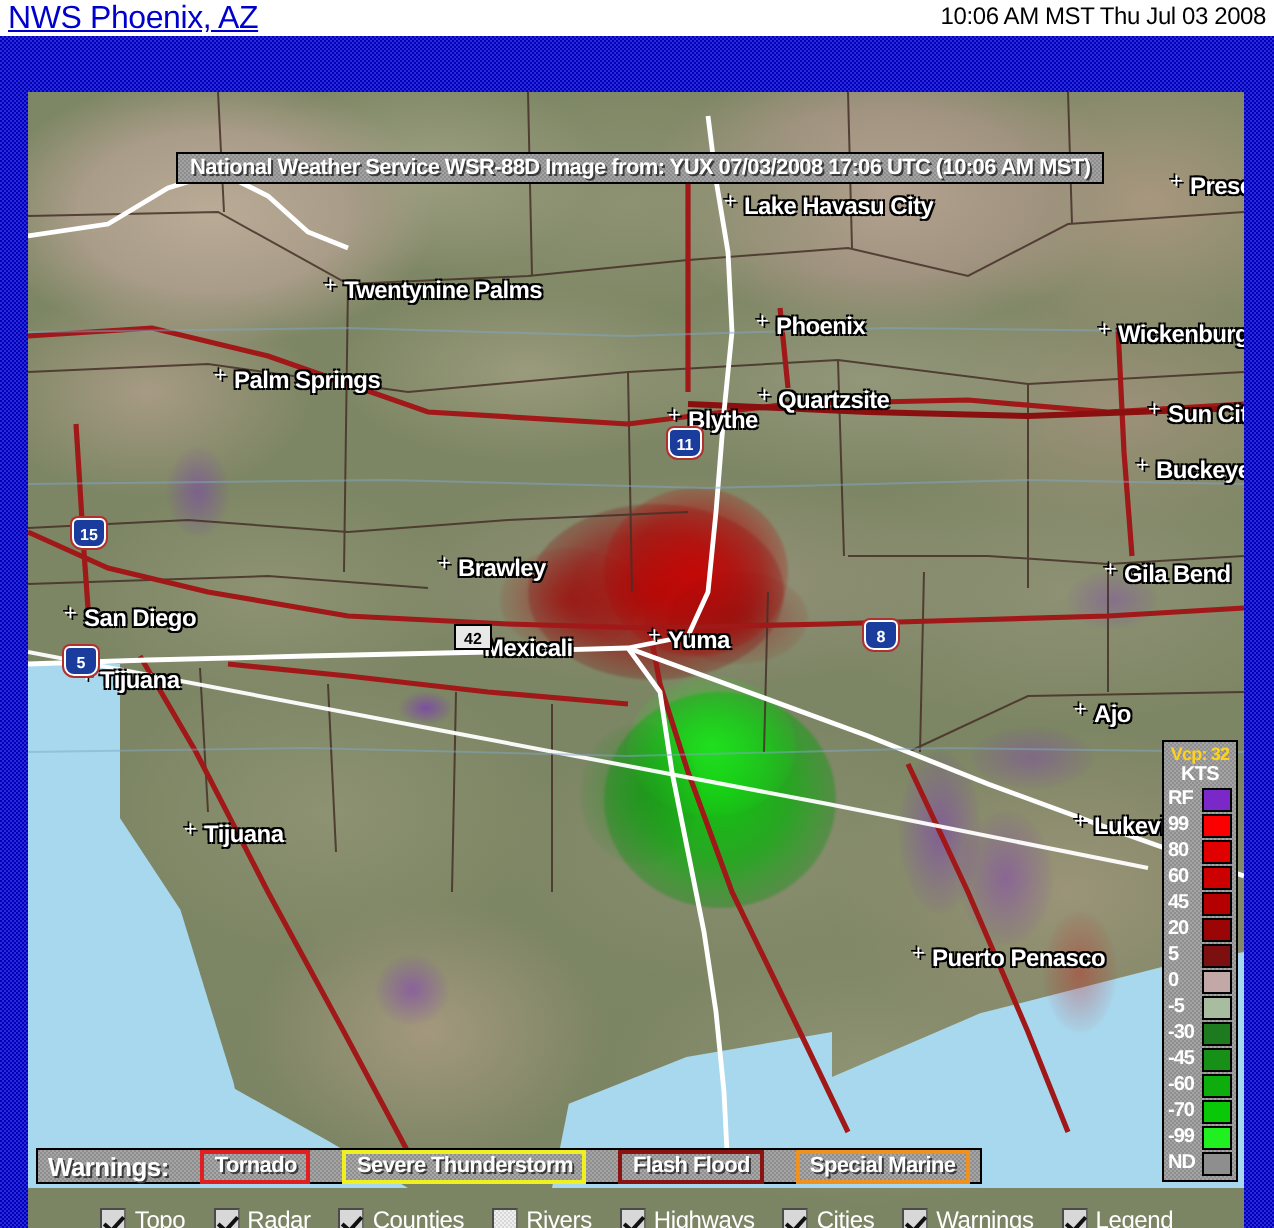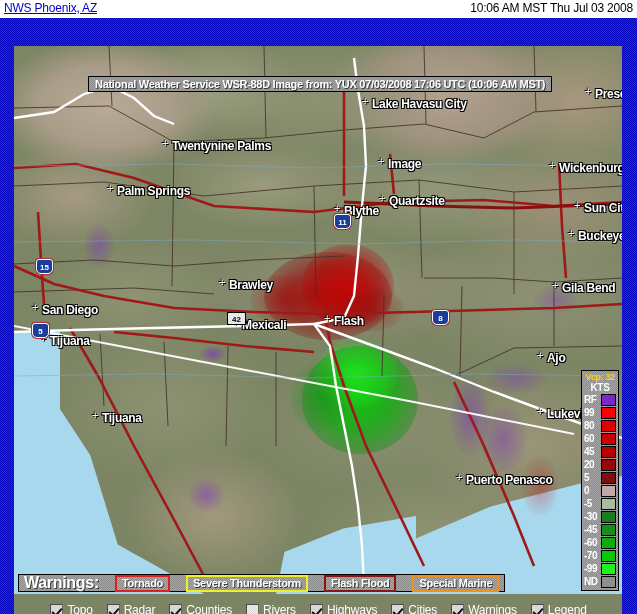--- a/index.html
+++ b/index.html
@@ -12,21 +12,21 @@
   }
 
   
   #top-header {
     position: absolute; left: 0; top: 0;
     width: 637px; height: 18px;
     background: #ffffff;
   }
   #nws-link {
     position: absolute; left: 4px; top: 1px;
-    font-size: 12px; color: #0000cc;
+    font-size: 16px; color: #0000cc;
     text-decoration: underline;
     cursor: pointer;
     letter-spacing: -0.2px;
   }
   #timestamp {
     position: absolute; right: 4px; top: 1px;
     font-size: 12px; color: #000000;
     letter-spacing: -0.2px;
     white-space: nowrap;
     text-align: center;
@@ -170,21 +170,21 @@
     background-image:
       linear-gradient(45deg, #a4a4a4 25%, transparent 25%, transparent 75%, #a4a4a4 75%),
       linear-gradient(45deg, #a4a4a4 25%, transparent 25%, transparent 75%, #a4a4a4 75%);
     background-size: 2px 2px;
     background-position: 0 0, 1px 1px;
     border: 1px solid #000;
     padding: 0 5px;
     gap: 16px;
   }
   #warnings-label {
-    color: #ffffff; font-size: 16px; font-weight: bold;
+    color: #ffffff; font-size: 13px; font-weight: bold;
     letter-spacing: -0.3px; text-shadow: 1px 1px 0 #3a3a3a;
   }
   .warn-btn {
     color: #ffffff; font-size: 11px; font-weight: bold;
     letter-spacing: -0.3px; padding: 0 5px; line-height: 13px;
     border: 2px solid; cursor: pointer;
     text-shadow: 1px 1px 0 #3a3a3a;
     background-color: #8e8e8e;
     background-image:
       linear-gradient(45deg, #a8a8a8 25%, transparent 25%, transparent 75%, #a8a8a8 75%),
@@ -336,31 +336,31 @@
         <path d="M0,330 L140,328 L300,332 L460,328 L608,330"></path>
       </g>
     </svg>
 
     <div id="title-banner">National Weather Service WSR-88D Image  from: YUX 07/03/2008 17:06 UTC (10:06 AM MST)</div>
 
     <div id="cities-layer">
         <div class="city" style="left: 358px; top: 48px;"><span class="mk">+</span><span class="lbl">Lake Havasu City</span></div>
         <div class="city" style="left: 581px; top: 38px;"><span class="mk">+</span><span class="lbl">Prescott</span></div>
         <div class="city" style="left: 158px; top: 90px;"><span class="mk">+</span><span class="lbl">Twentynine Palms</span></div>
-        <div class="city" style="left: 374px; top: 108px;"><span class="mk">+</span><span class="lbl">Image</span></div>
+        <div class="city" style="left: 374px; top: 108px;"><span class="mk">+</span><span class="lbl">Phoenix</span></div>
         <div class="city" style="left: 545px; top: 112px;"><span class="mk">+</span><span class="lbl">Wickenburg</span></div>
         <div class="city" style="left: 103px; top: 135px;"><span class="mk">+</span><span class="lbl">Palm Springs</span></div>
         <div class="city" style="left: 375px; top: 145px;"><span class="mk">+</span><span class="lbl">Quartzsite</span></div>
         <div class="city" style="left: 330px; top: 155px;"><span class="mk">+</span><span class="lbl">Blythe</span></div>
         <div class="city" style="left: 570px; top: 152px;"><span class="mk">+</span><span class="lbl">Sun City</span></div>
         <div class="city" style="left: 564px; top: 180px;"><span class="mk">+</span><span class="lbl">Buckeye</span></div>
         <div class="city" style="left: 215px; top: 229px;"><span class="mk">+</span><span class="lbl">Brawley</span></div>
         <div class="city" style="left: 548px; top: 232px;"><span class="mk">+</span><span class="lbl">Gila Bend</span></div>
         <div class="city" style="left: 28px; top: 254px;"><span class="mk">+</span><span class="lbl">San Diego</span></div>
-        <div class="city" style="left: 320px; top: 265px;"><span class="mk">+</span><span class="lbl">Flash</span></div>
+        <div class="city" style="left: 320px; top: 265px;"><span class="mk">+</span><span class="lbl">Yuma</span></div>
         <div class="city" style="left: 228px; top: 269px;"><span class="mk">+</span><span class="lbl">Mexicali</span></div>
         <div class="city" style="left: 36px; top: 285px;"><span class="mk">+</span><span class="lbl">Tijuana</span></div>
         <div class="city" style="left: 533px; top: 302px;"><span class="mk">+</span><span class="lbl">Ajo</span></div>
         <div class="city" style="left: 88px; top: 362px;"><span class="mk">+</span><span class="lbl">Tijuana</span></div>
         <div class="city" style="left: 533px; top: 358px;"><span class="mk">+</span><span class="lbl">Lukeville</span></div>
         <div class="city" style="left: 452px; top: 424px;"><span class="mk">+</span><span class="lbl">Puerto Penasco</span></div>
       </div>
 
     <div id="shields-layer">
         <div class="shield" style="left: 22px; top: 213px;">15</div>

